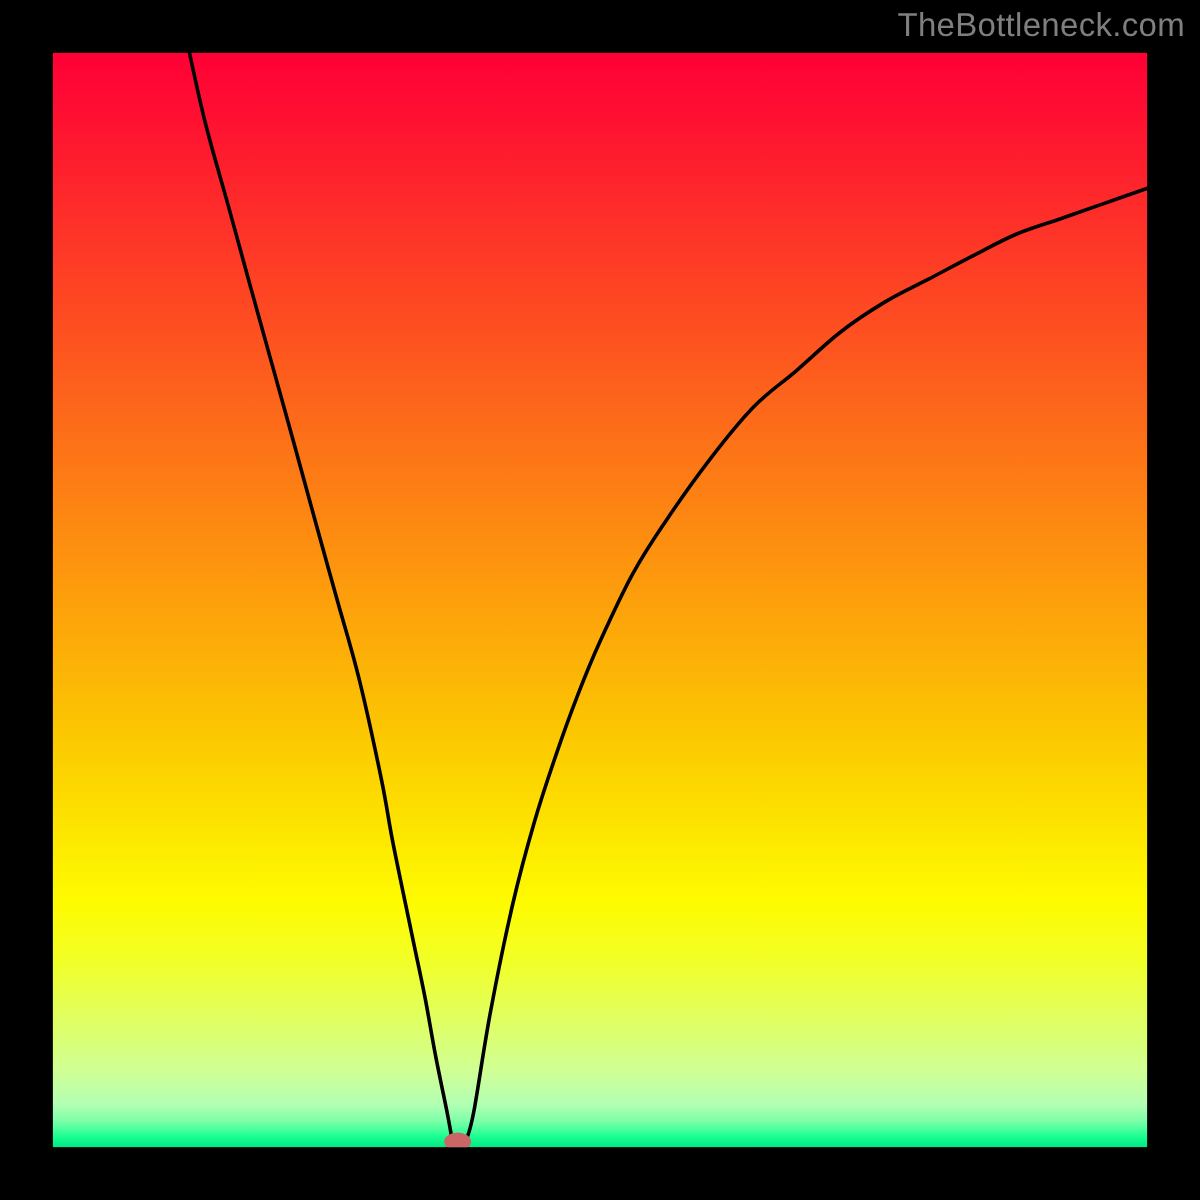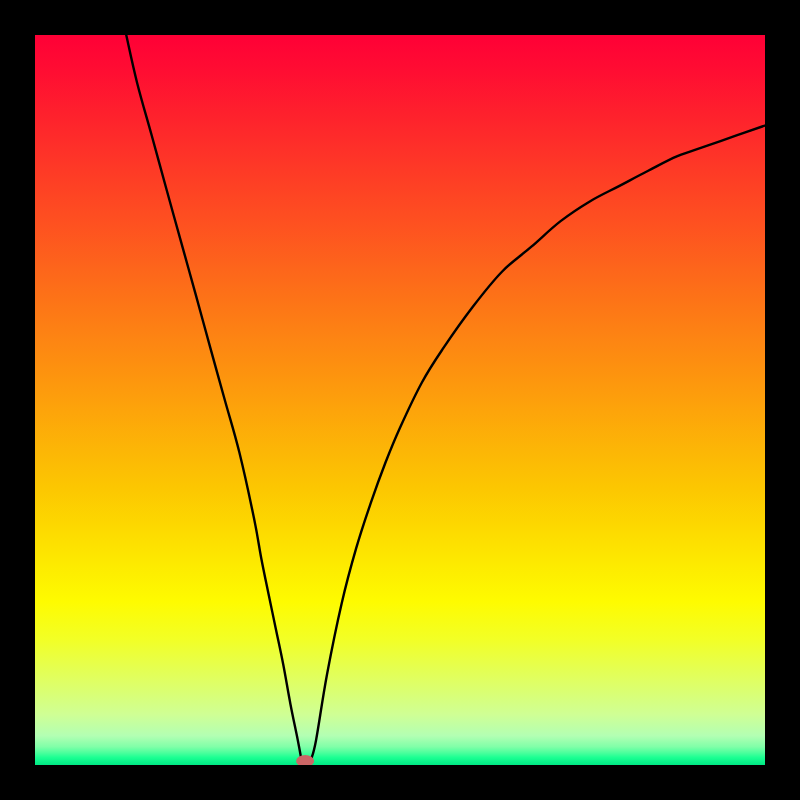--- a/index.html
+++ b/index.html
@@ -37,20 +37,21 @@
     color: #7f7f7f;
     font-size: 22px;
     font-family: Arial, Helvetica, sans-serif;
     letter-spacing: 0.2px;
   }
 </style>
 </head>
 <body>
 
 <div class="outer">
+  <div class="watermark">TheBottleneck.com</div>
   <div class="plot">
     <svg id="chart-svg" viewBox="0 0 730 730" preserveAspectRatio="none">
       <defs>
         <linearGradient id="bg-grad" x1="0" y1="0" x2="0" y2="1">
             <stop offset="0.00%" stop-color="#ff0036"></stop>
             <stop offset="5.20%" stop-color="#ff0e32"></stop>
             <stop offset="10.30%" stop-color="#fe1f2d"></stop>
             <stop offset="15.50%" stop-color="#fe3029"></stop>
             <stop offset="20.70%" stop-color="#fe4124"></stop>
             <stop offset="25.90%" stop-color="#fe5120"></stop>

